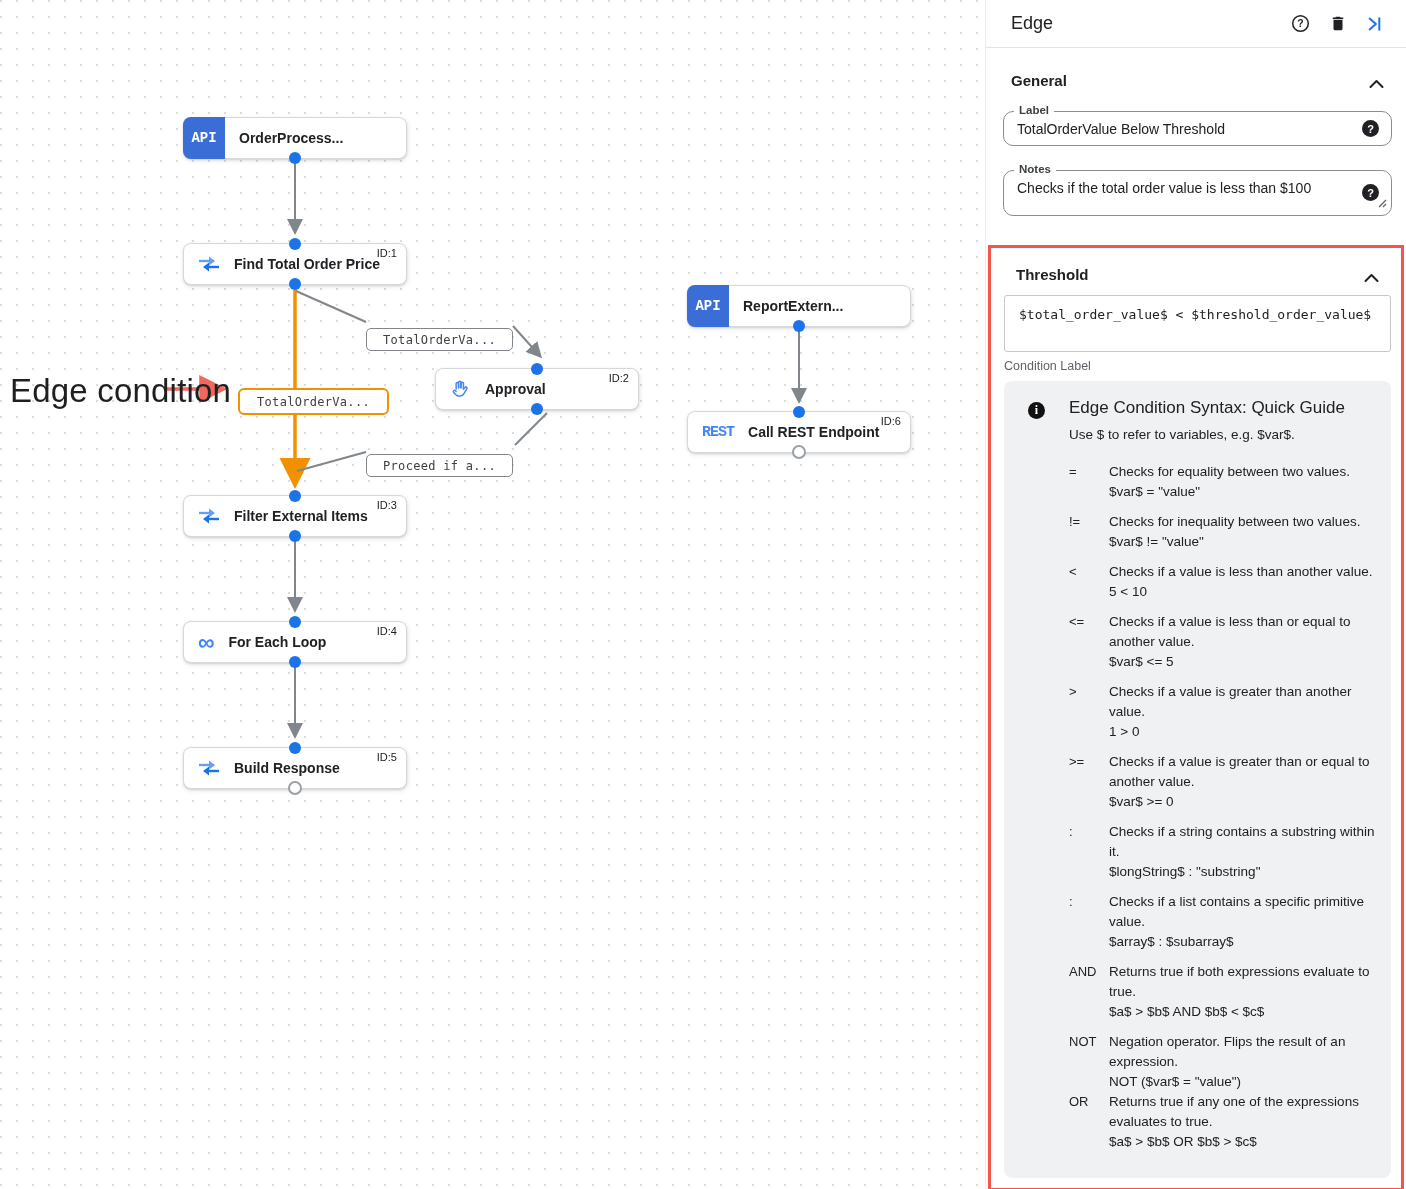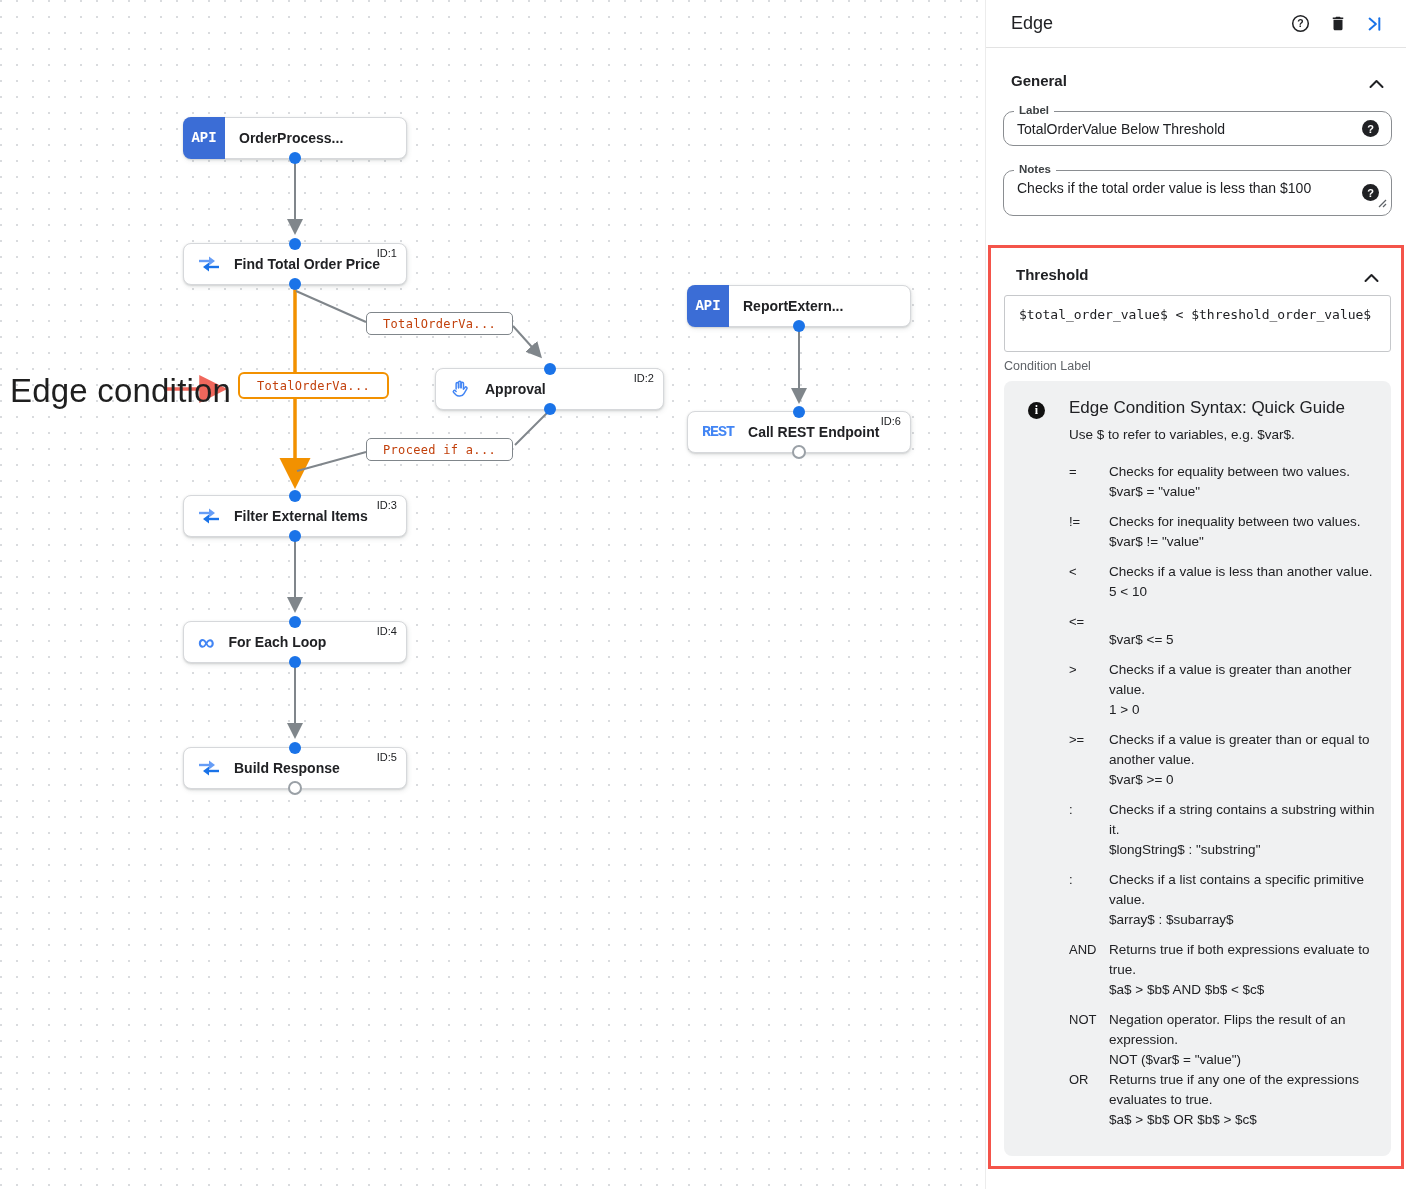--- a/index.html
+++ b/index.html
@@ -37,21 +37,21 @@
   .inf { color:#4285f4; font-size:23px; font-weight:bold; line-height:14px; }
 
   .port { position:absolute; left:calc(50% - 6px); width:12px; height:12px; border-radius:50%; background:#1a73e8; }
   .port.top { top:-6px; }
   .port.bottom { bottom:-6px; }
   .port.end { background:#fff; border:2.5px solid #9aa0a6; width:14px; height:14px; left:calc(50% - 7px); bottom:-7px; }
 
   .edge-label {
     position:absolute; background:#fff; border:1px solid #80868b; border-radius:5px;
     height:23px; display:flex; align-items:center; justify-content:center;
-    font-family:"DejaVu Sans Mono", monospace; font-size:12px; color:#c2410c; letter-spacing:0.3px;
+    font-family:"DejaVu Sans Mono", monospace; font-size:12px; color:#404040; letter-spacing:0.3px;margin-top:16px;
   }
   .edge-label.selected { border:2px solid #f29100; height:27px; border-radius:6px; }
 
   .annotation-text { position:absolute; left:10px; top:372px; font-size:33px; color:#1f1f1f; letter-spacing:0.2px; }
 
   
   .panel {
     position:absolute; left:985px; top:0; width:421px; height:1189px; background:#fff;
     border-left:1px solid #ececec;
   }
@@ -162,21 +162,21 @@
         <path d="M11,1.5 L17,6 L11,10.5 Z" fill="#669df6"></path>
         <line x1="21" y1="12" x2="10" y2="12" stroke="#1a73e8" stroke-width="2.4"></line>
         <path d="M11,7.5 L5,12 L11,16.5 Z" fill="#1a73e8"></path>
       </svg>
     </span>
     <span class="title">Find Total Order Price</span>
     <span class="port top"></span>
     <span class="port bottom"></span>
   </div>
 
-  <div class="node" style="left:435px;top:368px;width:229px;">
+  <div class="node" style="left:435px;top:368px;width:204px;">
     <span class="nid">ID:2</span>
     <span class="task-icon">
       <svg width="21" height="21" viewBox="0 0 24 24" fill="none" stroke="#4285f4" stroke-width="1.7" stroke-linecap="round" stroke-linejoin="round">
         <path d="M7 11.5V5.5a1.4 1.4 0 0 1 2.8 0V10"></path>
         <path d="M9.8 10V3.9a1.4 1.4 0 0 1 2.8 0V10"></path>
         <path d="M12.6 10V5a1.4 1.4 0 0 1 2.8 0v6.5"></path>
         <path d="M15.4 11.5l1.7-1.9a1.35 1.35 0 0 1 2.1 1.7l-3.2 5.3a5.6 5.6 0 0 1-4.8 2.9h-.8a5.2 5.2 0 0 1-3.7-1.5l-2.5-2.6a1.4 1.4 0 0 1 2-2l.8.8"></path>
       </svg>
     </span>
     <span class="title">Approval</span>
@@ -327,21 +327,21 @@
             <span><span class="op-text">Checks for inequality between two values.</span><br>
             <span class="op-ex">$var$ != "value"</span></span>
           </div>
           <div class="op-row">
             <span class="op-sym">&lt;</span>
             <span><span class="op-text">Checks if a value is less than another value.</span><br>
             <span class="op-ex">5 &lt; 10</span></span>
           </div>
           <div class="op-row">
             <span class="op-sym">&lt;=</span>
-            <span><br>
+            <span><span class="op-text">Checks if a value is less than or equal to another value.</span><br>
             <span class="op-ex">$var$ &lt;= 5</span></span>
           </div>
           <div class="op-row">
             <span class="op-sym">&gt;</span>
             <span><span class="op-text">Checks if a value is greater than another value.</span><br>
             <span class="op-ex">1 &gt; 0</span></span>
           </div>
           <div class="op-row">
             <span class="op-sym">&gt;=</span>
             <span><span class="op-text">Checks if a value is greater than or equal to another value.</span><br>

